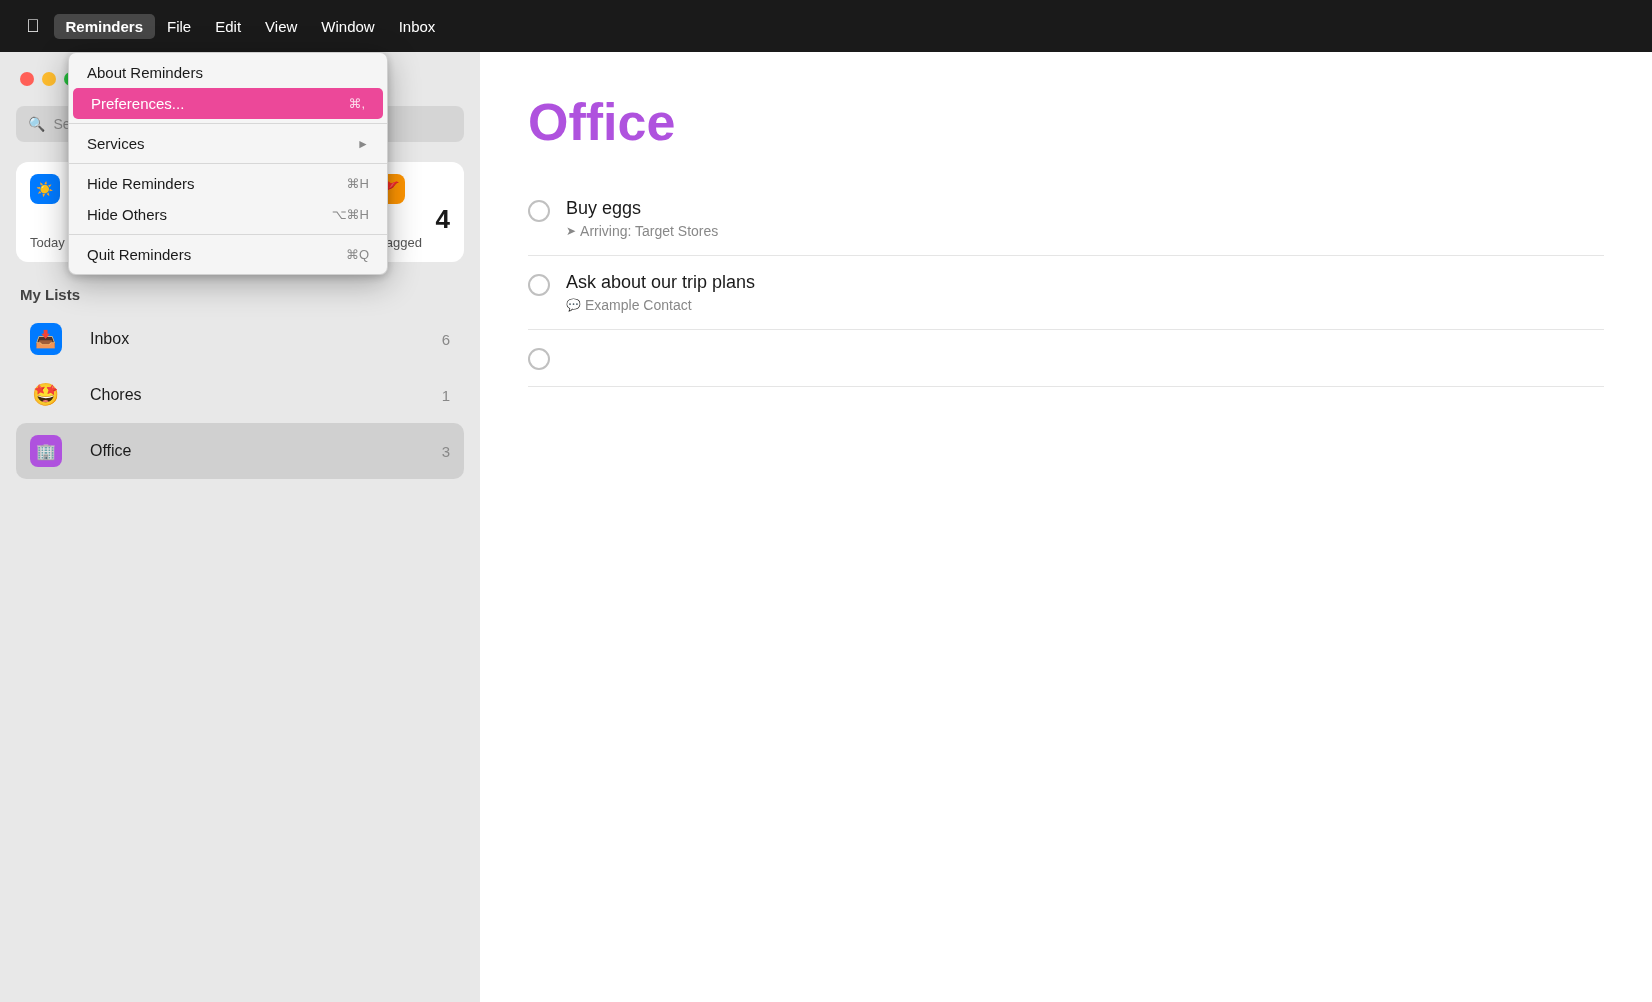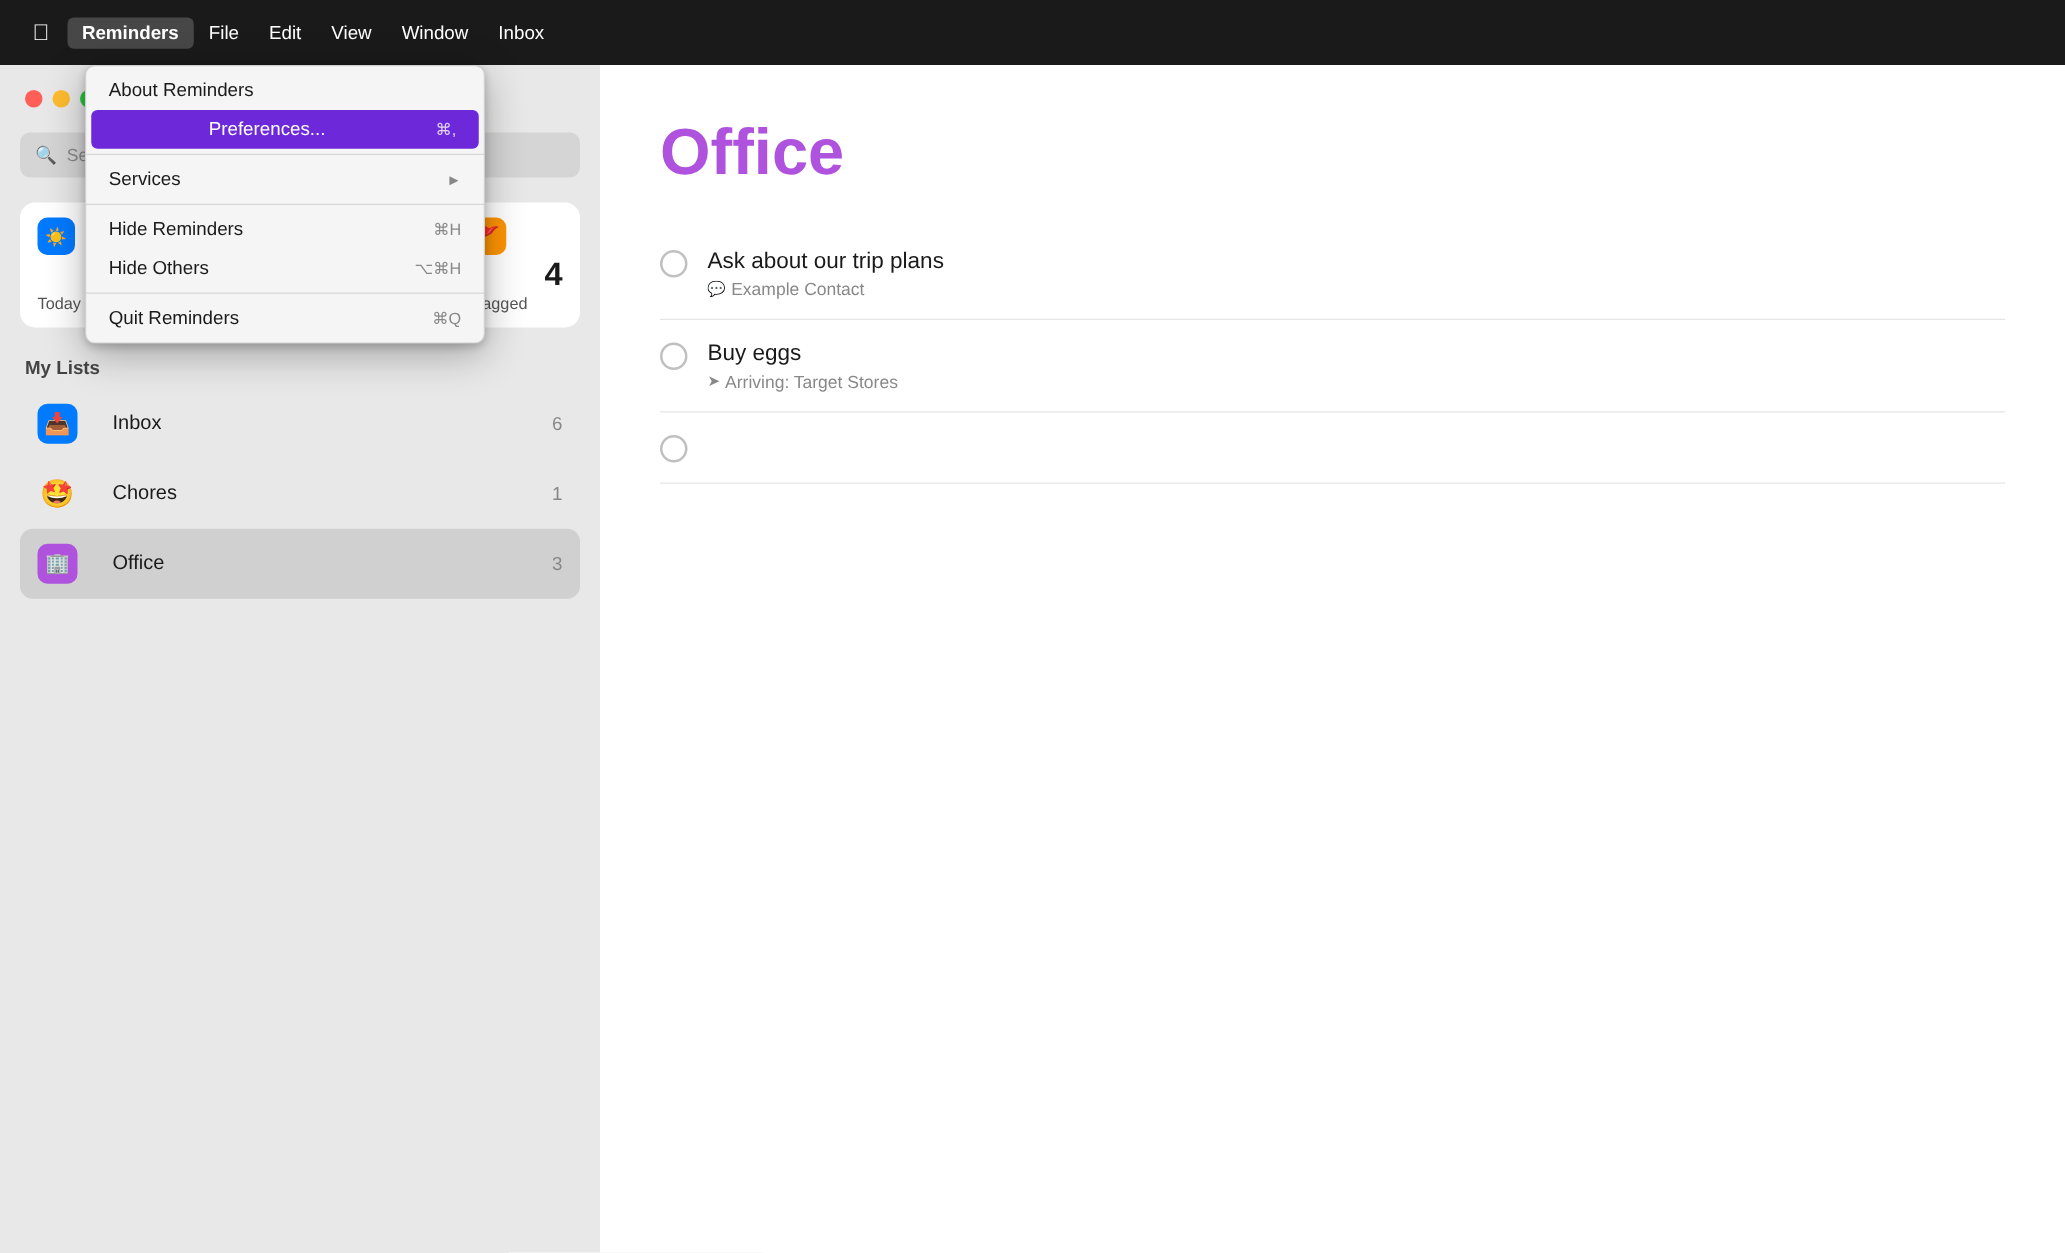--- a/index.html
+++ b/index.html
@@ -244,25 +244,24 @@
       display: flex;
       align-items: center;
       justify-content: space-between;
       padding: 7px 18px;
       font-size: 15px;
       color: #1a1a1a;
       cursor: pointer;
       gap: 12px;
     }
     .menu-item.highlighted {
-      background: #6d28d9;
+      background: #ec4899;
       color: white;
       border-radius: 5px;
       margin: 0 4px;
-      text-align: center;
     }
     .menu-item-label { flex: 1; }
     .menu-item-shortcut {
       color: #888;
       font-size: 13px;
       display: flex;
       align-items: center;
       gap: 2px;
     }
     .menu-item.highlighted .menu-item-shortcut { color: rgba(255,255,255,0.8); }
@@ -344,41 +343,41 @@
       <span class="list-item-count">3</span>
     </div>
   </div>
 
   <div class="main-content">
     <h1 class="list-title">Office</h1>
 
     <div class="reminder-item">
       <div class="reminder-checkbox"></div>
       <div class="reminder-content">
+        <div class="reminder-title">Buy eggs</div>
+        <div class="reminder-subtitle">
+          <span class="sub-icon">➤</span>
+          <span>Arriving: Target Stores</span>
+        </div>
+      </div>
+    </div>
+
+    <div class="reminder-item">
+      <div class="reminder-checkbox"></div>
+      <div class="reminder-content">
         <div class="reminder-title">Ask about our trip plans</div>
         <div class="reminder-subtitle">
           <span class="sub-icon">💬</span>
           <span>Example Contact</span>
         </div>
       </div>
     </div>
 
     <div class="reminder-item">
       <div class="reminder-checkbox"></div>
-      <div class="reminder-content">
-        <div class="reminder-title">Buy eggs</div>
-        <div class="reminder-subtitle">
-          <span class="sub-icon">➤</span>
-          <span>Arriving: Target Stores</span>
-        </div>
-      </div>
-    </div>
-
-    <div class="reminder-item">
-      <div class="reminder-checkbox"></div>
     </div>
   </div>
 </div>
 
 <div class="menu-overlay">
   <div class="dropdown-menu">
 
     <div class="menu-item">
       <span class="menu-item-label">About Reminders</span>
       <span class="menu-item-shortcut"></span>

